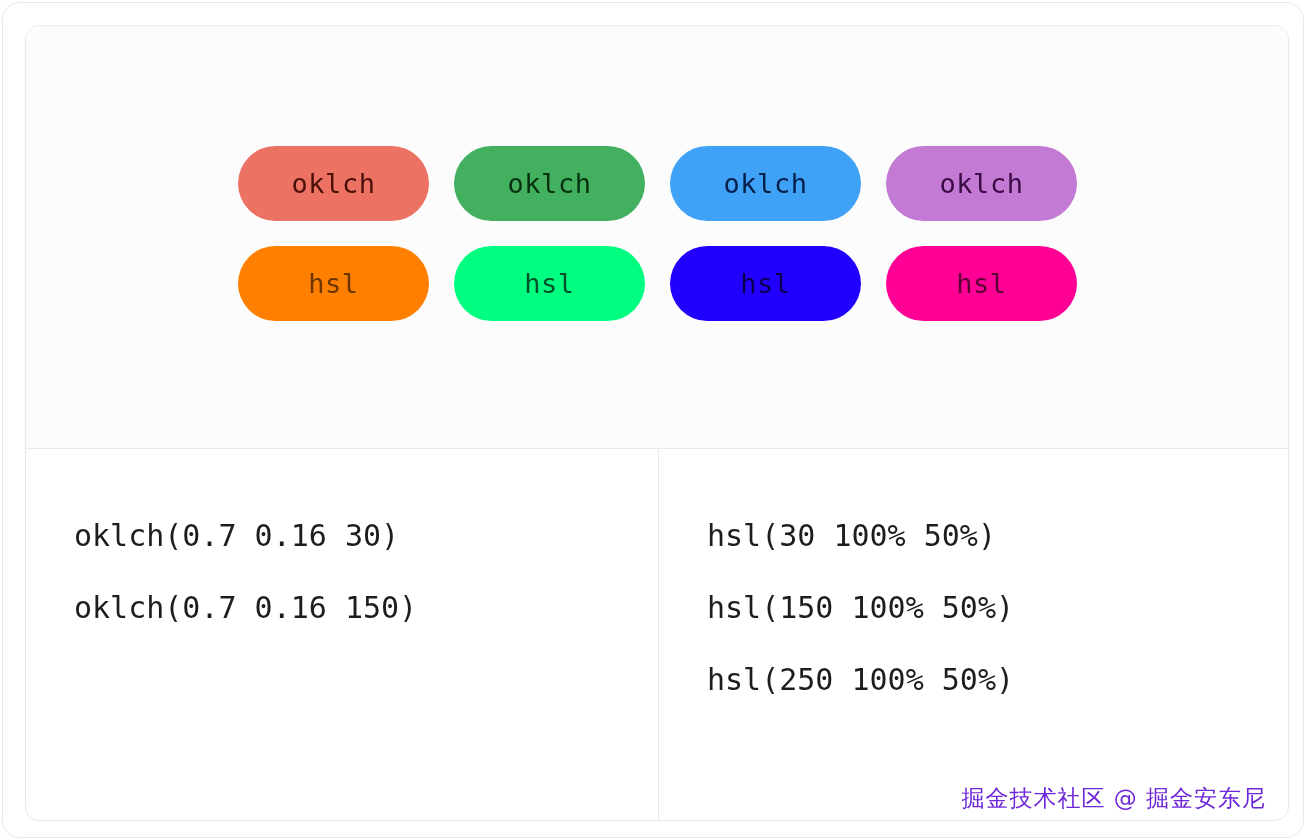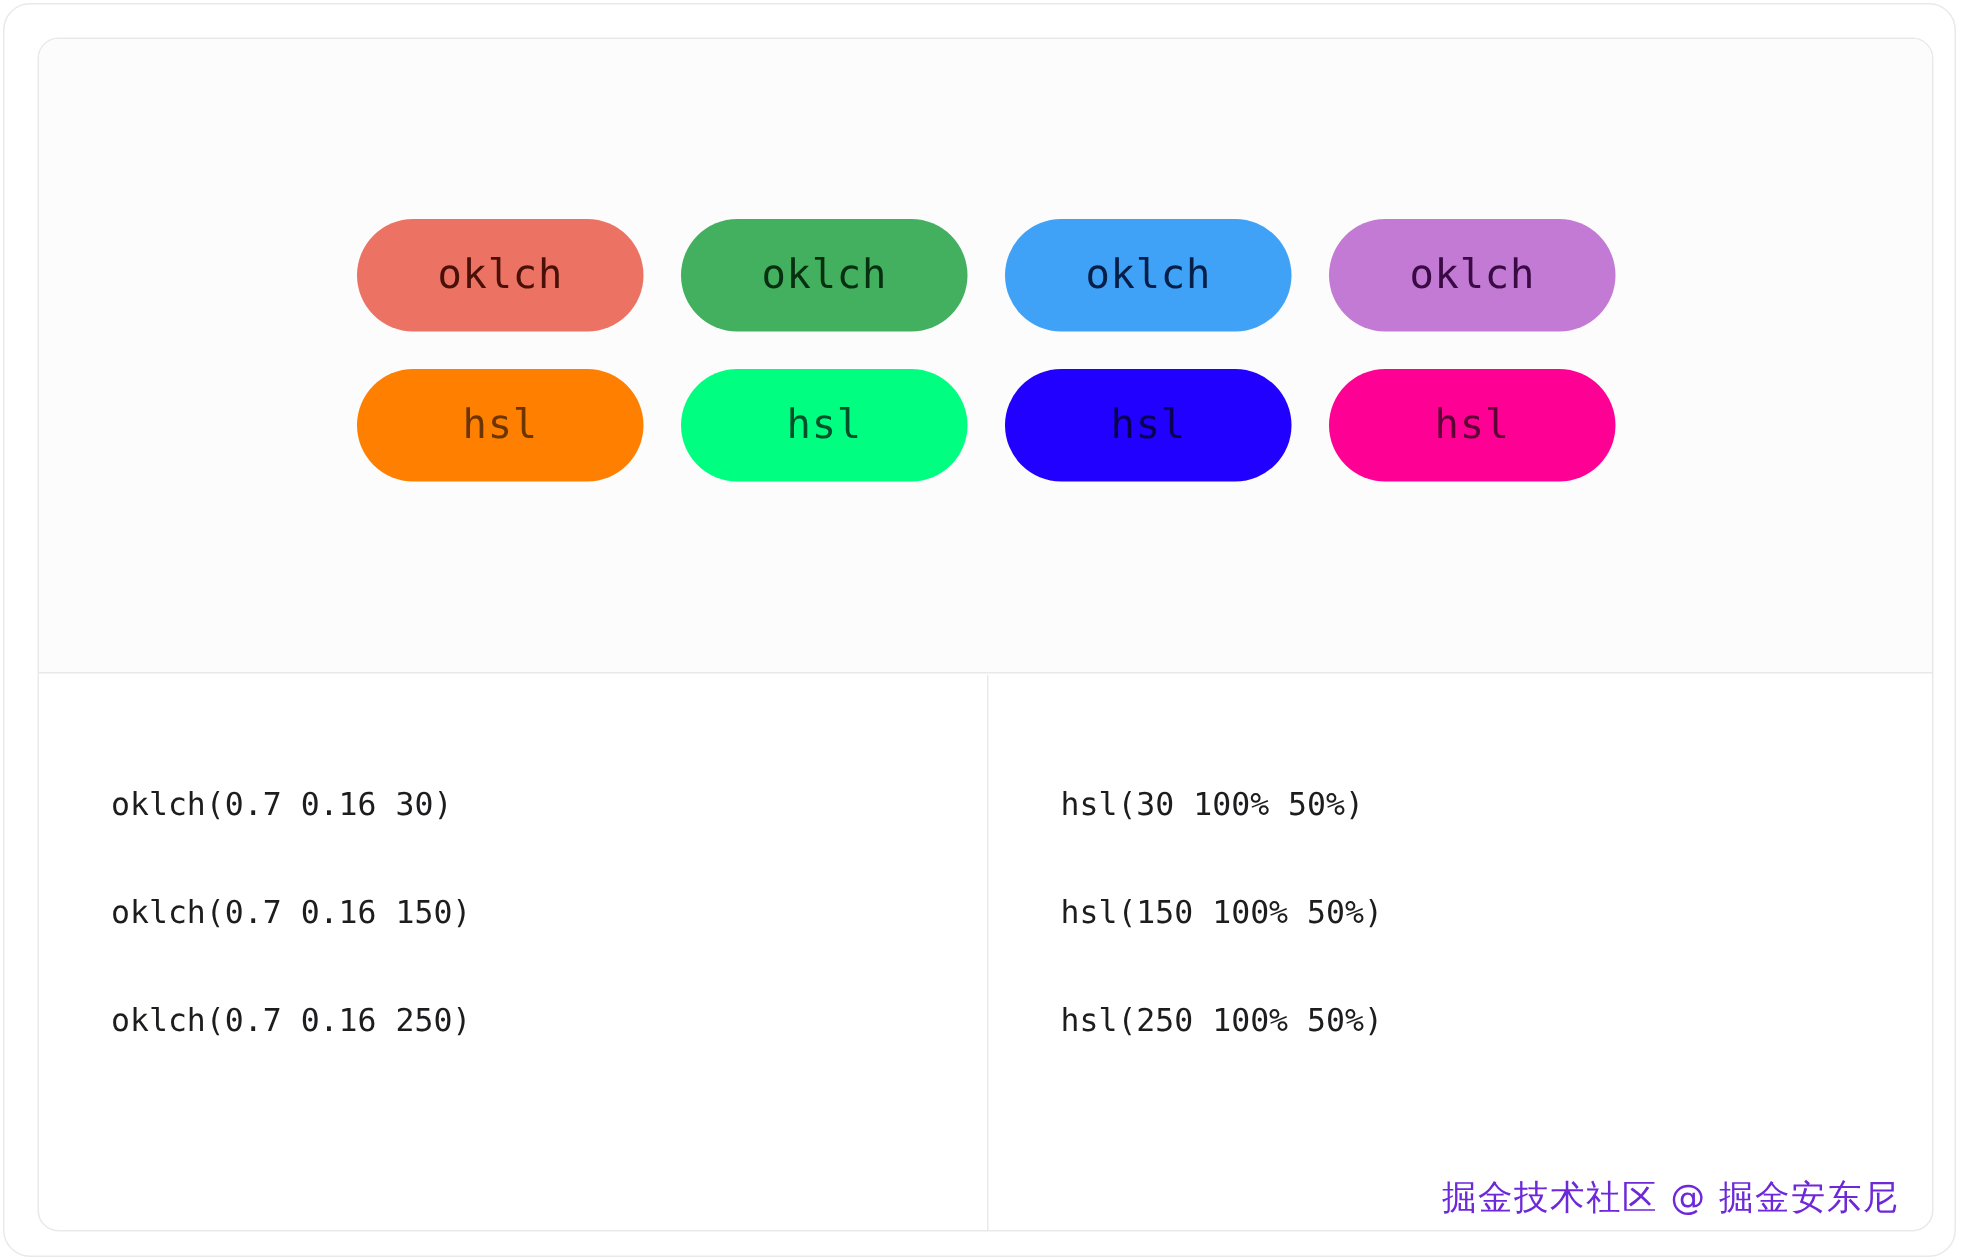--- a/index.html
+++ b/index.html
@@ -89,21 +89,21 @@
     padding: 50px 0 0 48px;
     flex: 0 0 632px;
   }
   .code-col.right {
     flex: 1 1 auto;
     border-left: 1px solid #e9e9ec;
   }
 
   .code-line {
     font-family: "DejaVu Sans Mono", "Liberation Mono", monospace;
-    font-size: 21px;
+    font-size: 30px;
     color: #1d1d1f;
     line-height: 72px;
     white-space: pre;
   }
 
   
   .watermark {
     position: absolute;
     right: 22px;
     bottom: 6px;
@@ -147,21 +147,20 @@
           <div class="pill" style="background: rgb(255, 0, 149); color: rgb(92, 0, 54);">
             <span>hsl</span>
           </div>
         </div>
     </div>
 
     <div class="code-area">
       <div class="code-col left">
           <div class="code-line">oklch(0.7 0.16 30)</div>
           <div class="code-line">oklch(0.7 0.16 150)</div>
-          <div class="code-line">oklch(0.7 0.16 250)</div>
         </div>
       <div class="code-col right">
           <div class="code-line">hsl(30 100% 50%)</div>
           <div class="code-line">hsl(150 100% 50%)</div>
           <div class="code-line">hsl(250 100% 50%)</div>
         </div>
     </div>
 
     <div class="watermark">掘金技术社区 @ 掘金安东尼</div>
   </div>

